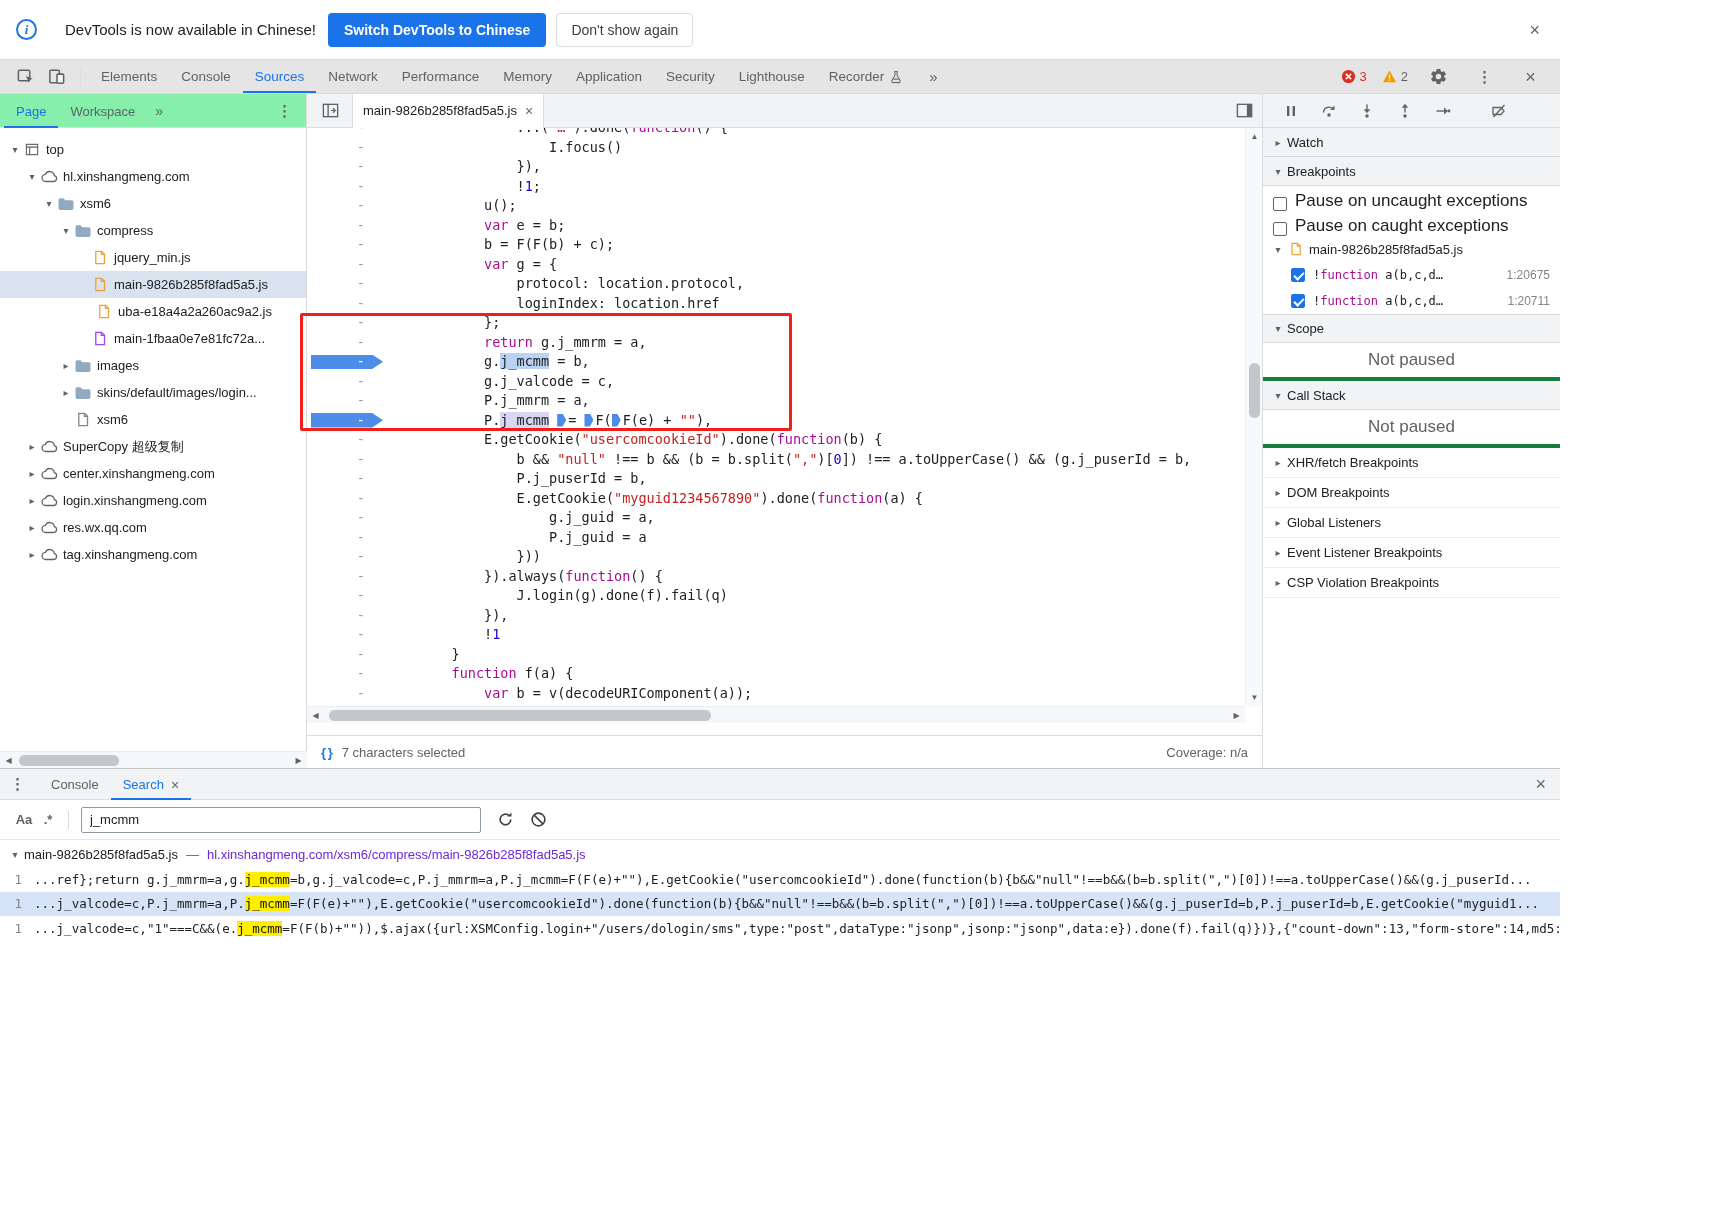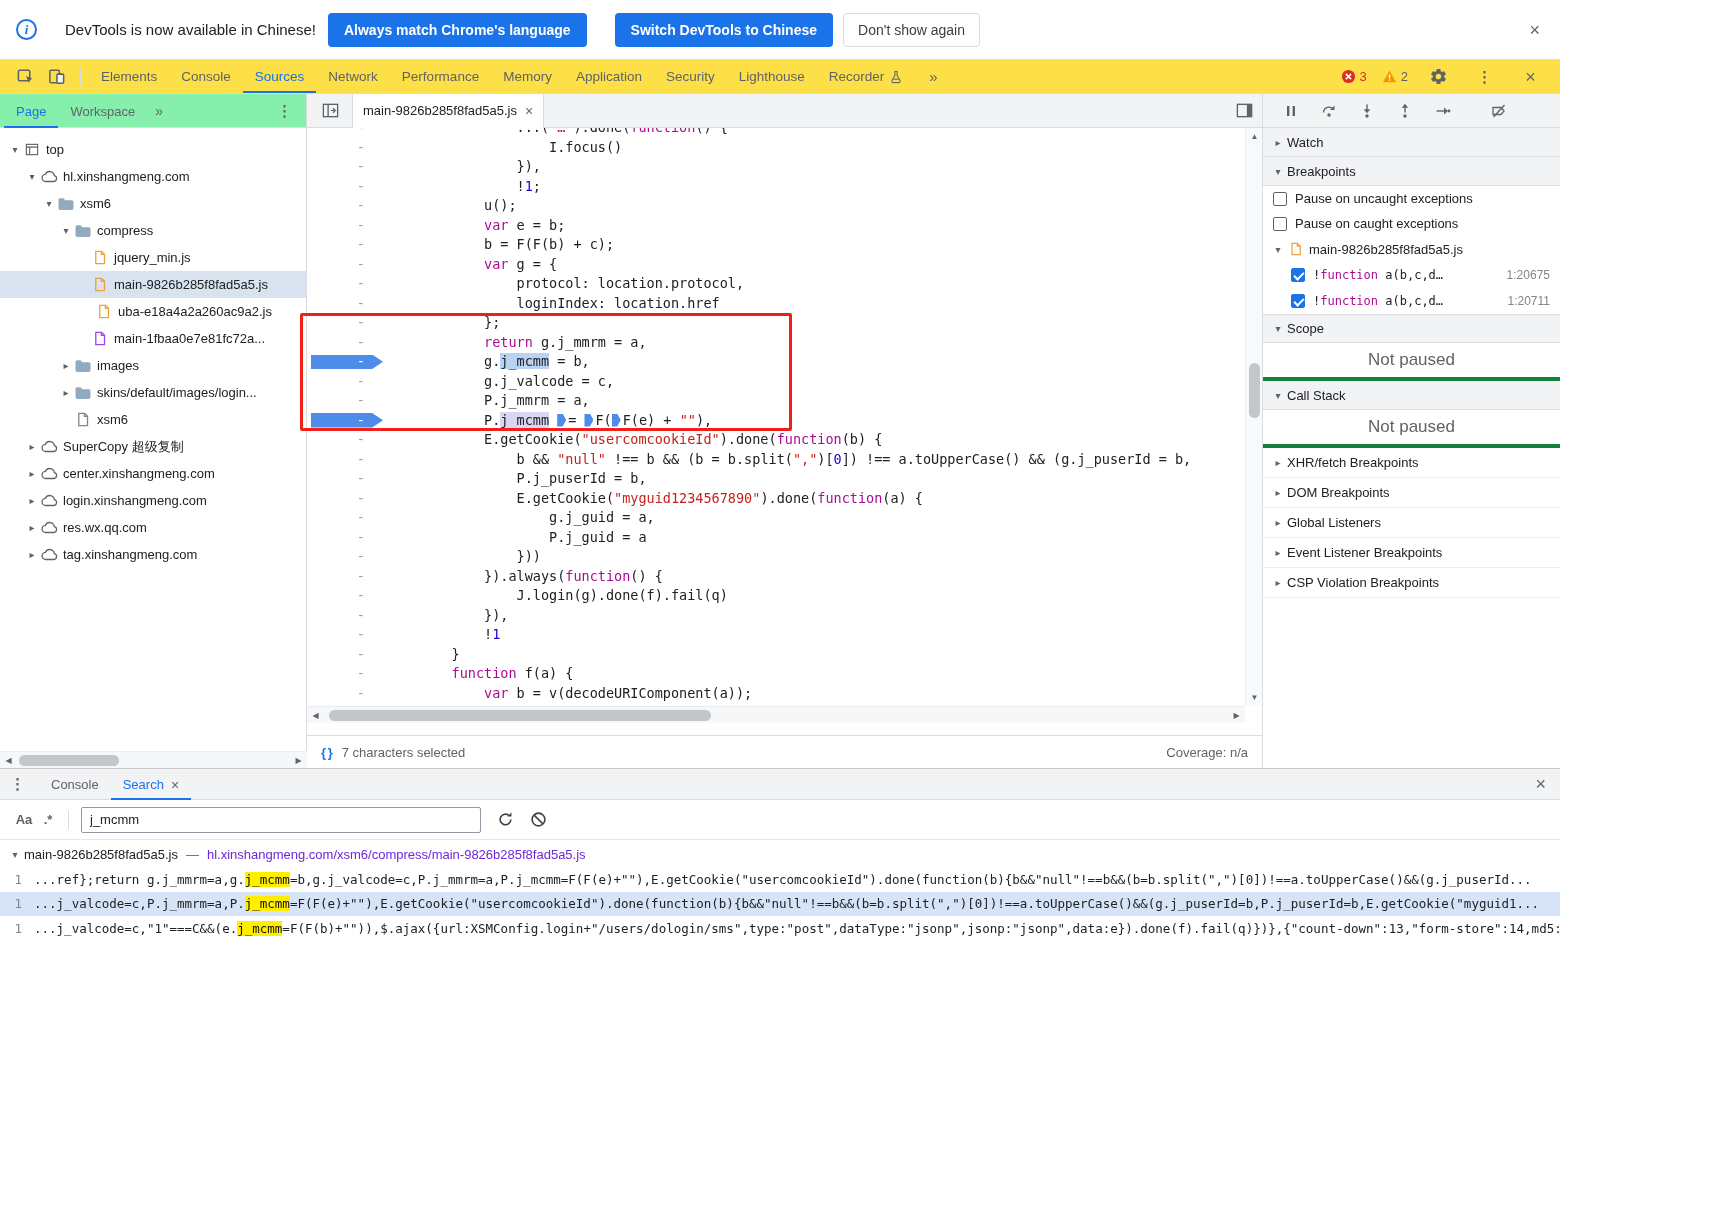--- a/index.html
+++ b/index.html
@@ -17,21 +17,21 @@
 
 .banner{position:absolute;left:0;top:0;width:1560px;height:60px;background:#fff;border-bottom:1px solid #dadce0;display:flex;align-items:center;padding:0 16px;z-index:2}
 .info-icon{width:21px;height:21px;border:2px solid #1a73e8;border-radius:50%;color:#1a73e8;font-size:13px;font-weight:bold;font-style:italic;font-family:"Liberation Serif",serif;display:flex;align-items:center;justify-content:center;flex:none}
 .banner-msg{font-size:15px;margin-left:28px}
 .btn-blue{background:#1a73e8;color:#fff;border:none;border-radius:4px;height:34px;padding:0 16px;font-size:14px;font-weight:bold;font-family:inherit;margin-left:12px;cursor:default}
 .btn-blue+.btn-blue{margin-left:28px}
 .btn-plain{background:#fff;color:#3c4043;border:1px solid #dadce0;border-radius:4px;height:34px;padding:0 14px;font-size:14px;font-family:inherit;margin-left:10px;cursor:default}
 .banner-x{margin-left:auto;margin-right:4px}
 
 
-.toolbar{position:absolute;left:0;top:60px;width:1560px;height:34px;background:#fde047;border-bottom:1px solid #dadce0;display:flex;align-items:center;padding-left:10px}
+.toolbar{position:absolute;left:0;top:60px;width:1560px;height:34px;background:#e5e5e5;border-bottom:1px solid #dadce0;display:flex;align-items:center;padding-left:10px}
 .tbtn{width:19px;height:19px;display:inline-flex;align-items:center;justify-content:center;margin:0 6px;flex:none}
 .tabs{display:flex;height:100%}
 .tab{display:flex;align-items:center;padding:0 12px;color:#5f6368;font-size:13.5px;height:100%}
 .tab.active{color:#1a73e8;box-shadow:inset 0 -2px 0 #1a73e8}
 .flask{width:14px;height:14px;margin-left:5px}
 .moretabs{color:#5f6368;font-size:15px;margin-left:14px}
 .tb-right{position:absolute;right:0;top:0;height:100%;display:flex;align-items:center;gap:15px;padding-right:14px}
 .count{display:flex;align-items:center;gap:4px}
 .bicon{width:15px;height:15px}
 .errnum{color:#d93025;font-size:13px}
@@ -94,21 +94,21 @@
 
 
 .sidebar{position:absolute;left:1262px;top:94px;width:298px;height:674px;border-left:1px solid #dadce0;background:#fff}
 .dbg-toolbar{height:34px;background:#f1f3f4;border-bottom:1px solid #dadce0;display:flex;align-items:center;gap:22px;padding:0 20px}
 .dbtn{width:16px;height:16px;flex:none}
 .dbtn.deact{margin-left:18px}
 .sec{height:29px;display:flex;align-items:center;padding:0 8px;gap:2px;font-size:13px}
 .sec.hdr{background:#f1f3f4;border-bottom:1px solid #dadce0}
 .sec.hdr.topline{border-top:1px solid #dadce0}
 .sec.plain{height:30px;background:#fff;border-bottom:1px solid #eceef0}
-.bp-row{min-height:25px;display:flex;align-items:center;padding:0 10px;gap:8px;font-size:13px}
+.bp-row{min-height:25px;display:flex;align-items:flex-end;padding:0 10px;gap:8px;font-size:17px}
 .cb{width:14px;height:14px;border:1.5px solid #5f6368;border-radius:2px;background:#fff;flex:none;position:relative}
 .cb.checked{background:#1a73e8;border-color:#1a73e8}
 .cb.checked::after{content:"";position:absolute;left:4px;top:1px;width:4px;height:8px;border:solid #fff;border-width:0 2px 2px 0;transform:rotate(45deg)}
 .bp-group{height:26px;display:flex;align-items:center;padding:0 8px;gap:4px;font-size:13px}
 .bp-gicon{width:14px;height:14px;flex:none;margin-right:2px}
 .bp-entry{height:26px;display:flex;align-items:center;padding:0 10px 0 28px;gap:8px}
 .bp-code{font-family:"DejaVu Sans Mono",monospace;font-size:12px;white-space:pre;overflow:hidden}
 .bp-loc{margin-left:auto;color:#80868b;font-size:12px;flex:none}
 .not-paused{height:38px;display:flex;align-items:center;justify-content:center;color:#5f6368;border-bottom:4px solid #15803d;font-size:17px}
 
@@ -135,21 +135,20 @@
 .dr-status{position:absolute;left:0;bottom:0;width:100%;height:33px;border-top:1px solid #dadce0;display:flex;align-items:center;gap:7px;padding:0 12px;background:#fff;font-size:13px}
 </style>
 </head>
 <body>
 
 <div id="app">
 
   <div class="banner">
     <span class="info-icon">i</span>
     <span class="banner-msg">DevTools is now available in Chinese!</span>
-    <button class="btn-blue">Always match Chrome's language</button>
     <button class="btn-blue">Switch DevTools to Chinese</button>
     <button class="btn-plain">Don't show again</button>
     <span class="x banner-x">×</span>
   </div>
 
   <div class="toolbar">
     <span class="tbtn" data-icon="inspect">
         <svg viewBox="0 0 20 20">
           <rect x="2.5" y="3.5" width="12" height="11" rx="1.5" fill="none" stroke="#5f6368" stroke-width="1.6"></rect>
           <path d="M10.5 9.5l7.2 2.9-3.1 1.1-1.1 3.1z" fill="#5f6368"></path>

